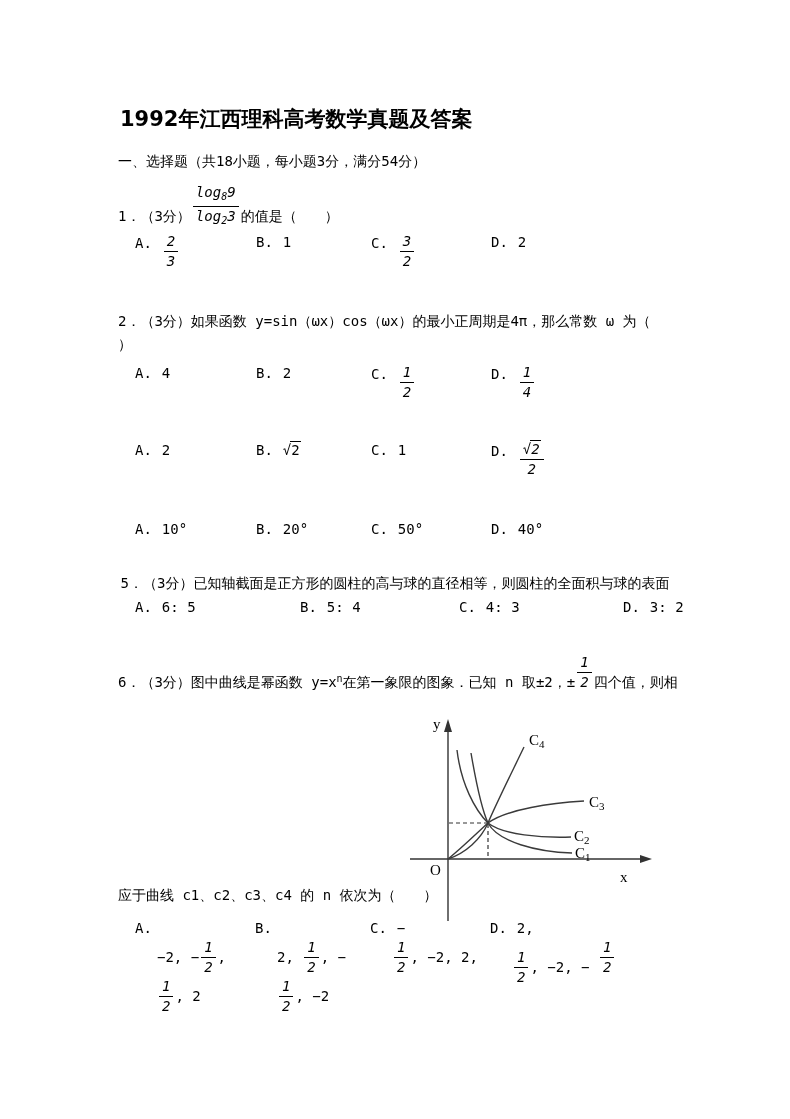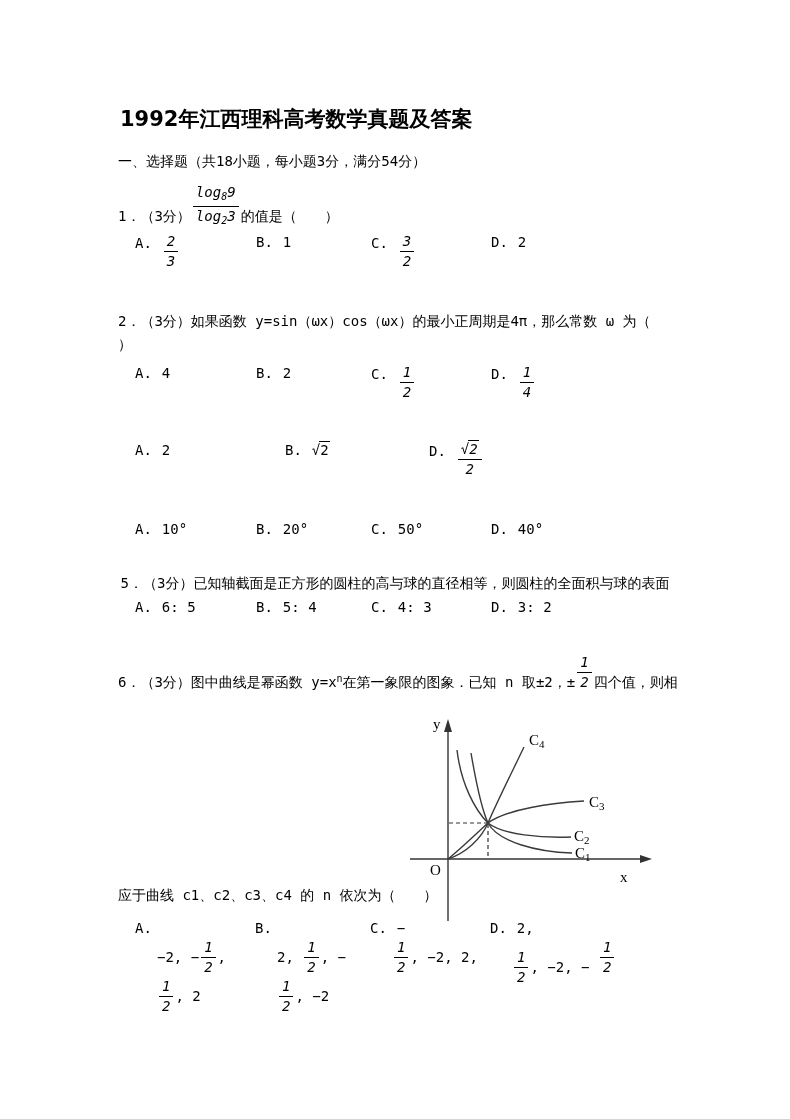--- a/index.html
+++ b/index.html
@@ -40,25 +40,25 @@
   .opts{display:grid;grid-template-columns:121px 115px 120px 1fr;margin-left:17px;line-height:18px;}
   .opt{white-space:nowrap;}
   .olabel{margin-right:10px;}
 
   
   .q1row{margin-bottom:4px;white-space:nowrap;line-height:23px;}
   .q1opts{margin-bottom:40px;}
   .q2stem{margin-bottom:8px;}
   .q2opts{margin-bottom:40px;}
   .q3stem{margin-bottom:3px;}
-  .q3opts{margin-bottom:42px;gap:29px;}
+  .q3opts{margin-bottom:42px;}
   .q4stem{margin-bottom:3px;}
   .q4opts{margin-bottom:34px;}
   .q5stem{margin-bottom:3px;text-align:center;}
-  .q5opts{margin-bottom:38px;}
+  .q5opts{margin-bottom:38px;gap:44px;}
   .q6stem{margin-bottom:0;}
   .graph-spacer{height:190px;}
   .q6cont{margin-bottom:12px;}
 
   
   .q6opts{display:grid;grid-template-columns:120px 115px 120px 1fr;margin-left:17px;line-height:18px;}
   .q6line{white-space:nowrap;min-height:18px;}
   .q6line.ind{padding-left:22px;min-height:36px;padding-top:2px;}
 
   
@@ -98,20 +98,21 @@
         <div class="opt"><span class="olabel">B.</span><span>2</span></div>
         <div class="opt"><span class="olabel">C.</span><span class="frac mid"><span class="num">1</span><span class="den">2</span></span></div>
         <div class="opt"><span class="olabel">D.</span><span class="frac mid"><span class="num">1</span><span class="den">4</span></span></div>
       </div>
     </div>
 
     <div class="qblock">
       <div class="opts q3opts">
         <div class="opt"><span class="olabel">A.</span><span>2</span></div>
         <div class="opt"><span class="olabel">B.</span><span class="sqrt"><span class="rsign">√</span><span class="rad">2</span></span></div>
+        <div class="opt"><span class="olabel">C.</span><span>1</span></div>
         <div class="opt"><span class="olabel">D.</span><span class="frac mid"><span class="num"><span class="sqrt"><span class="rsign">√</span><span class="rad">2</span></span></span><span class="den">2</span></span></div>
       </div>
     </div>
 
     <div class="qblock">
       <div class="opts q4opts">
         <div class="opt"><span class="olabel">A.</span><span>10°</span></div>
         <div class="opt"><span class="olabel">B.</span><span>20°</span></div>
         <div class="opt"><span class="olabel">C.</span><span>50°</span></div>
         <div class="opt"><span class="olabel">D.</span><span>40°</span></div>

